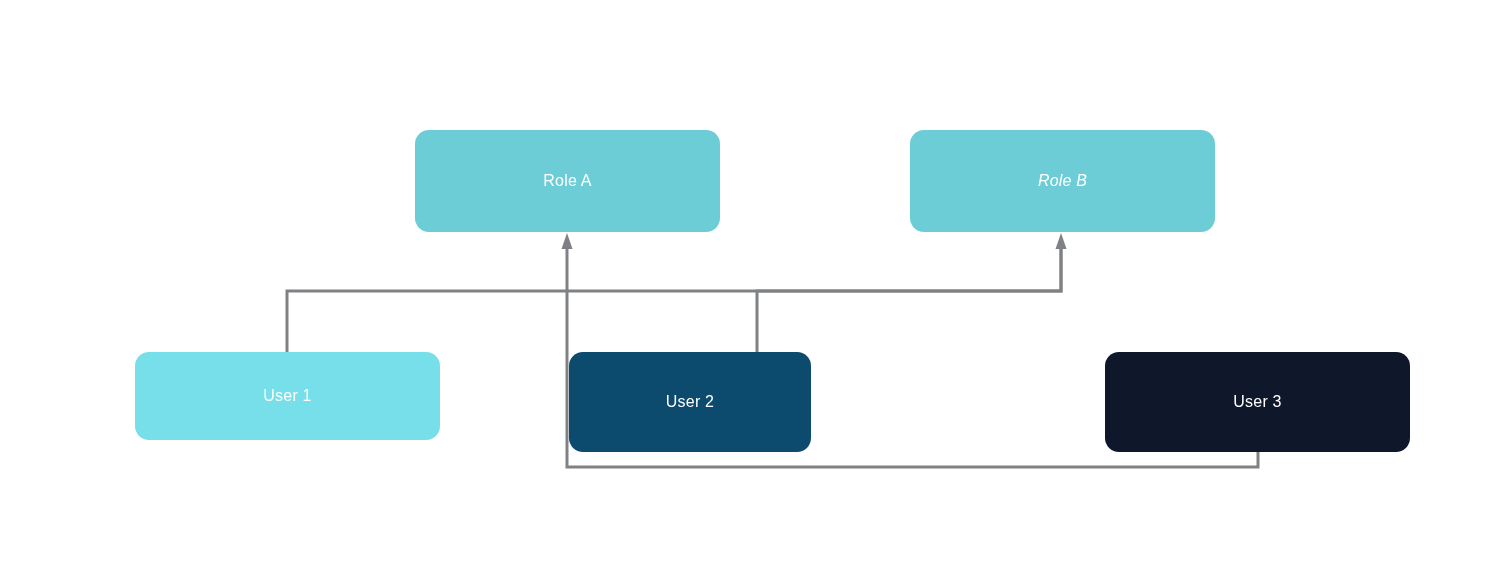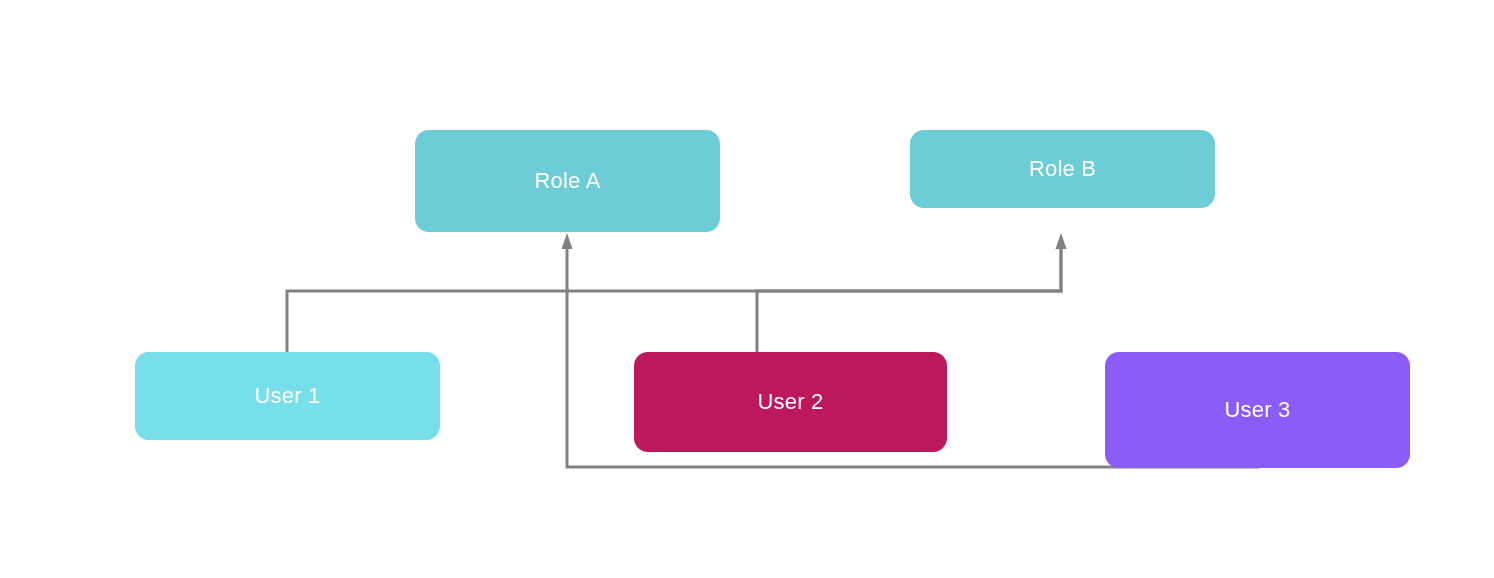--- a/index.html
+++ b/index.html
@@ -26,21 +26,21 @@
     height: 578px;
   }
   .node {
     position: absolute;
     display: flex;
     align-items: center;
     justify-content: center;
     border-radius: 14px;
     box-sizing: border-box;
     color: #ffffff;
-    font-size: 22px;
+    font-size: 16px;
     font-weight: 400;
     letter-spacing: 0.2px;
     line-height: 1;
     user-select: none;
   }
   .node-label {
     pointer-events: none;
     white-space: nowrap;
   }
 </style>
@@ -58,27 +58,27 @@
     <g id="arrow-heads">
         <polygon points="567,233 561.5,249 572.5,249" fill="#7f8184"></polygon>
         <polygon points="1061,233 1055.5,249 1066.5,249" fill="#7f8184"></polygon>
       </g>
   </svg>
 
   <div id="nodes-layer">
       <div class="node" style="left: 415px; top: 130px; width: 305px; height: 102px; background: rgb(108, 205, 214); border-radius: 14px;">
         <span class="node-label" style="color: rgb(255, 255, 255);">Role A</span>
       </div>
-      <div class="node" style="left: 910px; top: 130px; width: 305px; height: 78px; background: rgb(108, 205, 214); border-radius: 14px;">
+      <div class="node" style="left: 910px; top: 130px; width: 305px; height: 102px; background: rgb(108, 205, 214); border-radius: 14px; font-style: italic;">
         <span class="node-label" style="color: rgb(255, 255, 255);">Role B</span>
       </div>
       <div class="node" style="left: 135px; top: 352px; width: 305px; height: 88px; background: rgb(118, 223, 233); border-radius: 14px;">
         <span class="node-label" style="color: rgb(255, 255, 255);">User 1</span>
       </div>
-      <div class="node" style="left: 634px; top: 352px; width: 313px; height: 100px; background: #be185d; border-radius: 14px;">
+      <div class="node" style="left: 569px; top: 352px; width: 242px; height: 100px; background: #0c4a6e; border-radius: 14px;">
         <span class="node-label" style="color: rgb(255, 255, 255);">User 2</span>
       </div>
-      <div class="node" style="left: 1105px; top: 352px; width: 305px; height: 116px; background: #8b5cf6; border-radius: 14px;">
+      <div class="node" style="left: 1105px; top: 352px; width: 305px; height: 100px; background: #0f172a; border-radius: 14px;">
         <span class="node-label" style="color: rgb(255, 255, 255);">User 3</span>
       </div>
     </div>
 
 </div>
 
 </body></html>

